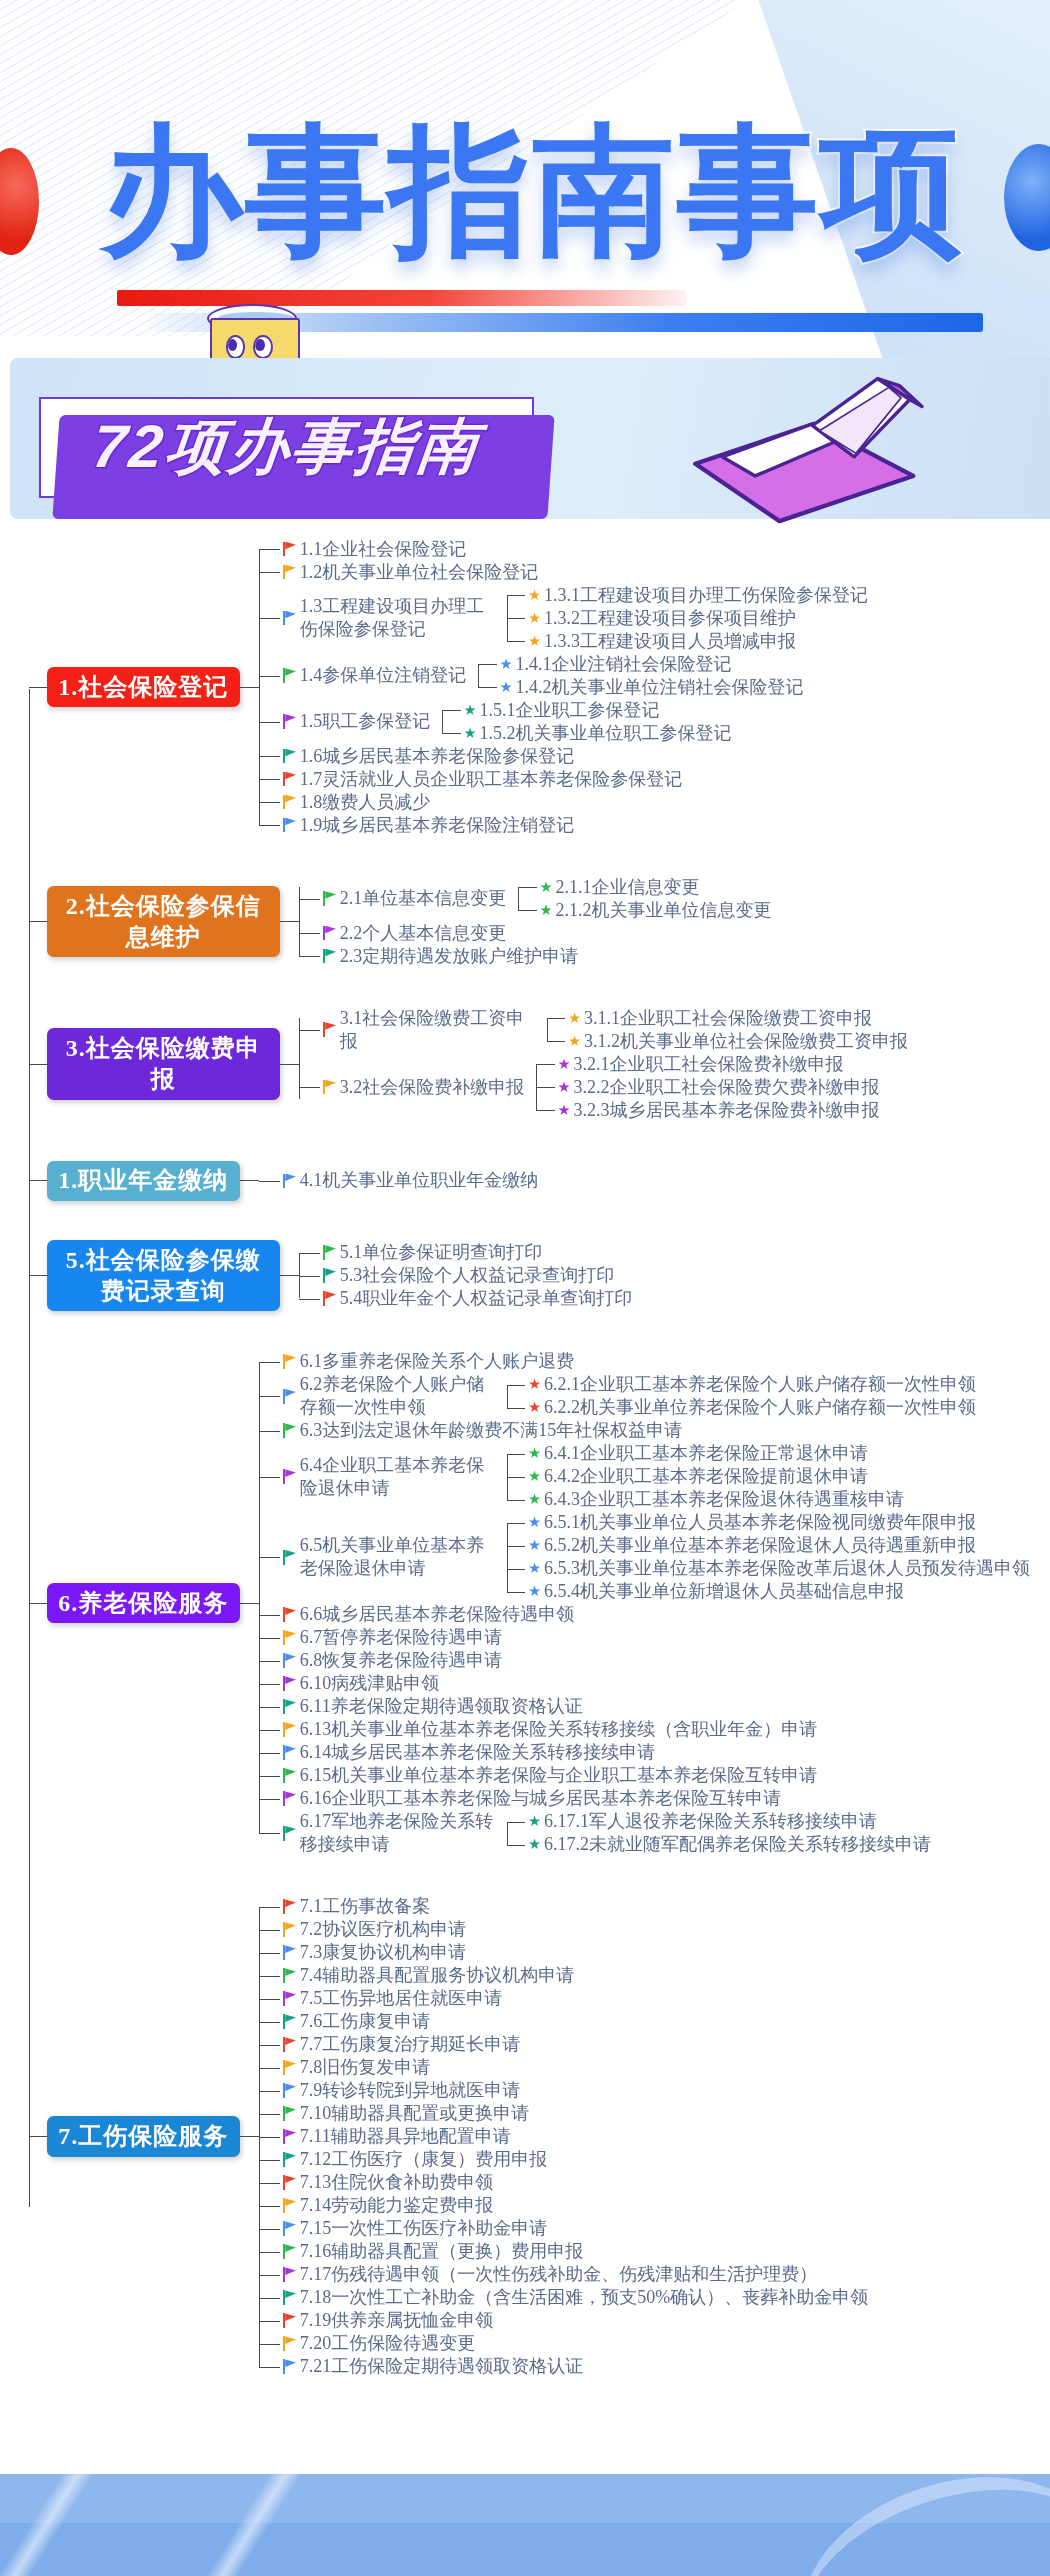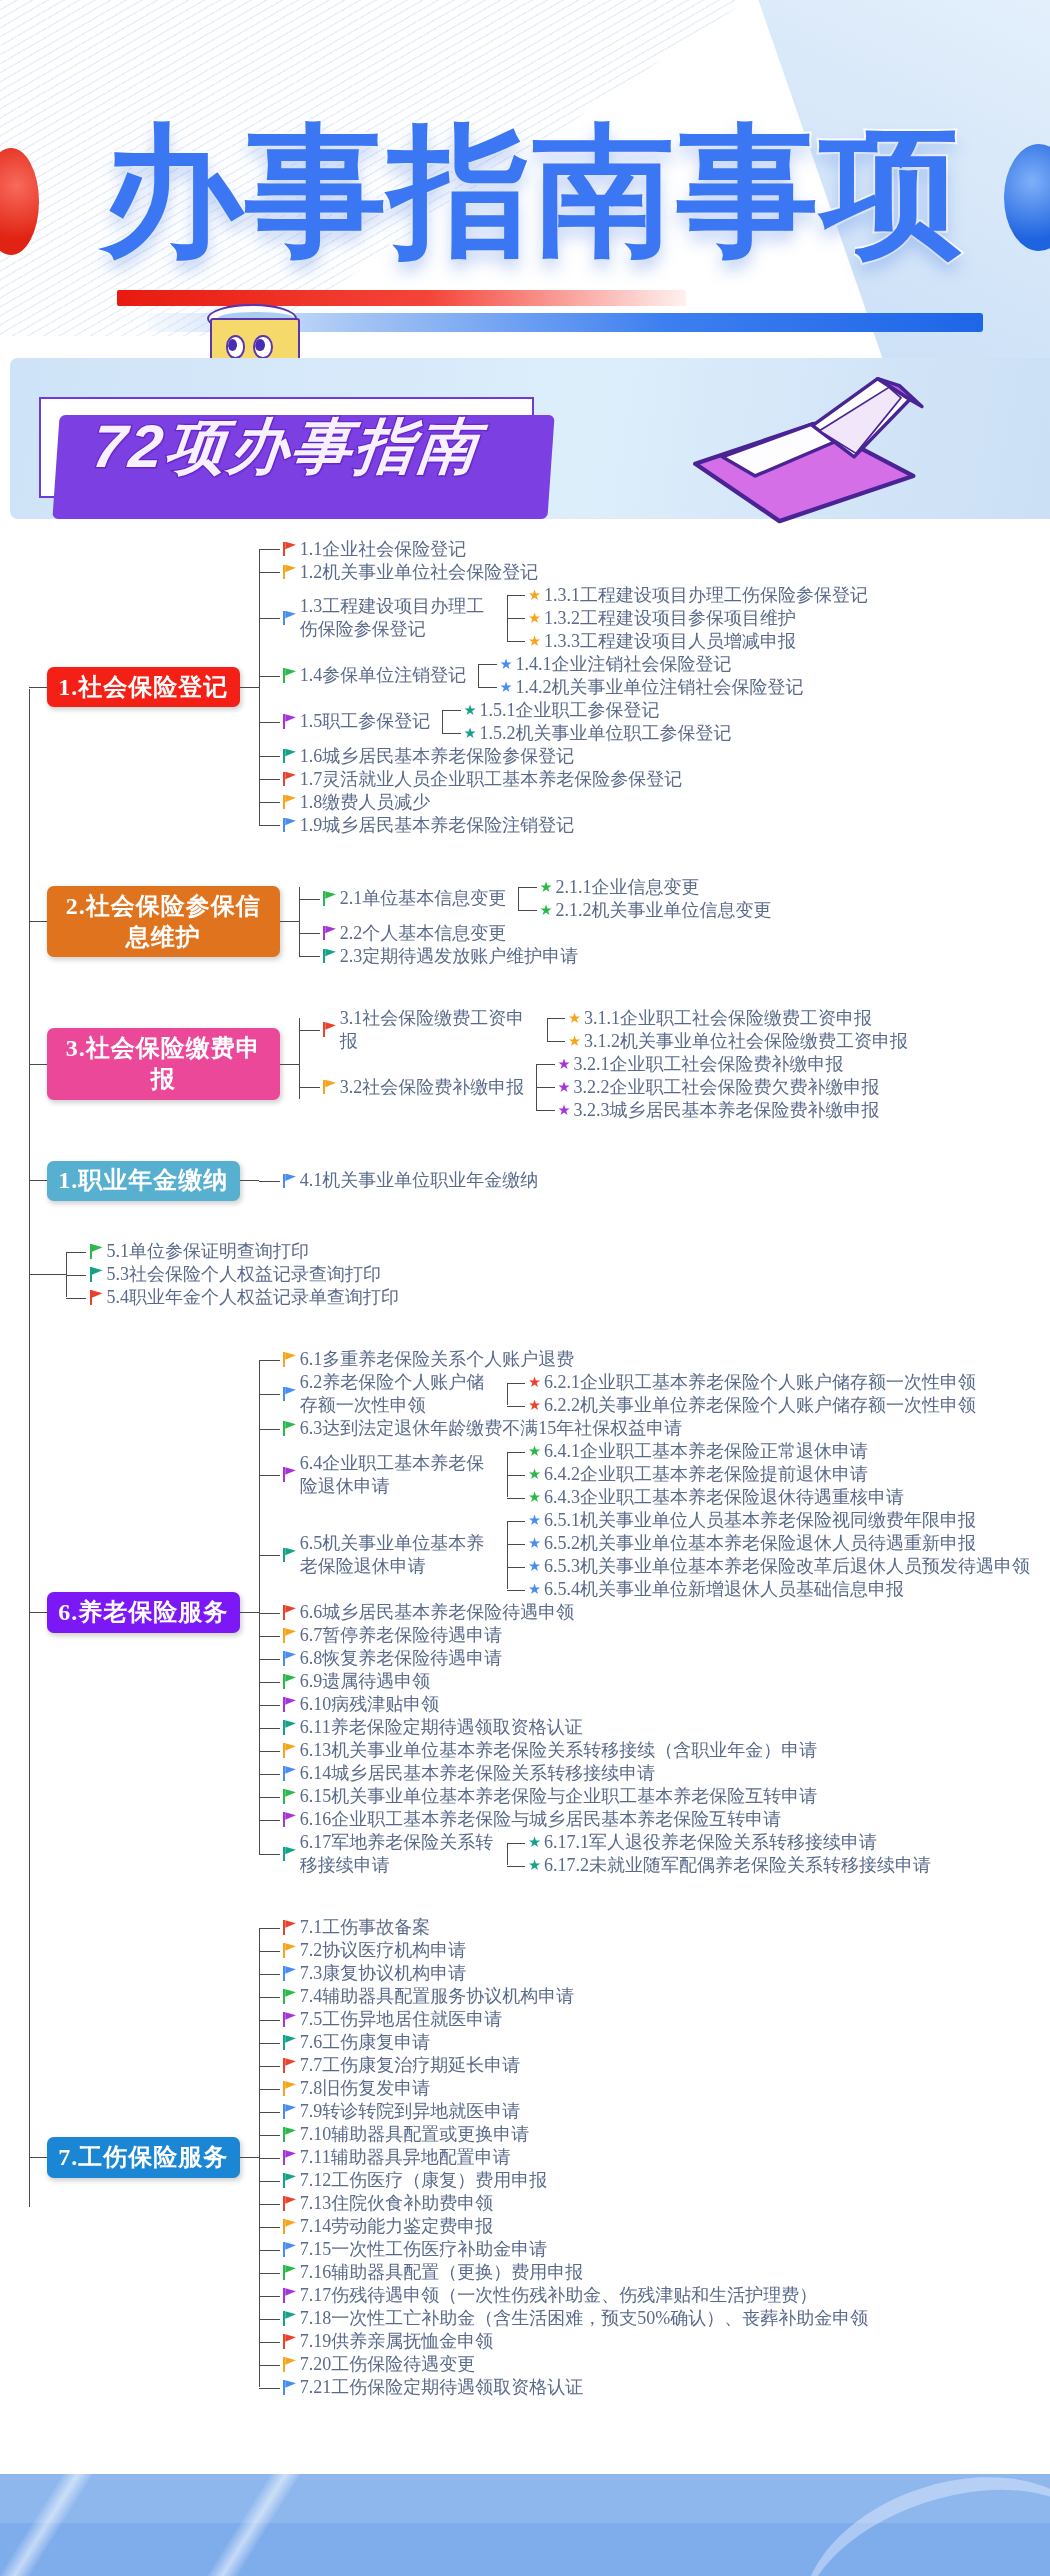--- a/index.html
+++ b/index.html
@@ -229,21 +229,21 @@
             <span class="itxt">2.2个人基本信息变更</span>
           </div>
           <div class="row">
             <span class="flag" style="--fc: #16a189;"></span>
             <span class="itxt">2.3定期待遇发放账户维护申请</span>
           </div>
         </div>
       </div>
       <div class="section">
         <div class="stub"></div>
-        <div class="sec-box" style="background: #ec4899;">3.社会保险缴费申报</div>
+        <div class="sec-box" style="background: #6d28d9;">3.社会保险缴费申报</div>
         <div class="link"></div>
         <div class="items end-group">
           <div class="row group">
             <span class="flag" style="--fc: #e8432d;"></span>
             <span class="itxt glabel">3.1社会保险缴费工资申报</span>
             <div class="subitems">
               <div class="srow">
                 <span class="star" style="color: rgb(245, 165, 29);">★</span>
                 <span class="itxt">3.1.1企业职工社会保险缴费工资申报</span>
               </div>
@@ -279,20 +279,21 @@
         <div class="link"></div>
         <div class="items">
           <div class="row">
             <span class="flag" style="--fc: #4a8df0;"></span>
             <span class="itxt">4.1机关事业单位职业年金缴纳</span>
           </div>
         </div>
       </div>
       <div class="section">
         <div class="stub"></div>
+        <div class="sec-box" style="background: rgb(23, 134, 239);">5.社会保险参保缴费记录查询</div>
         <div class="link"></div>
         <div class="items">
           <div class="row">
             <span class="flag" style="--fc: #2cb84c;"></span>
             <span class="itxt">5.1单位参保证明查询打印</span>
           </div>
           <div class="row">
             <span class="flag" style="--fc: #16a189;"></span>
             <span class="itxt">5.3社会保险个人权益记录查询打印</span>
           </div>
@@ -373,24 +374,20 @@
             <span class="flag" style="--fc: #e8432d;"></span>
             <span class="itxt">6.6城乡居民基本养老保险待遇申领</span>
           </div>
           <div class="row">
             <span class="flag" style="--fc: #f5a51d;"></span>
             <span class="itxt">6.7暂停养老保险待遇申请</span>
           </div>
           <div class="row">
             <span class="flag" style="--fc: #4a8df0;"></span>
             <span class="itxt">6.8恢复养老保险待遇申请</span>
-          </div>
-          <div class="row">
-            <span class="flag" style="--fc: #2cb84c;"></span>
-            <span class="itxt">6.9遗属待遇申领</span>
           </div>
           <div class="row">
             <span class="flag" style="--fc: #a635d8;"></span>
             <span class="itxt">6.10病残津贴申领</span>
           </div>
           <div class="row">
             <span class="flag" style="--fc: #16a189;"></span>
             <span class="itxt">6.11养老保险定期待遇领取资格认证</span>
           </div>
           <div class="row">

